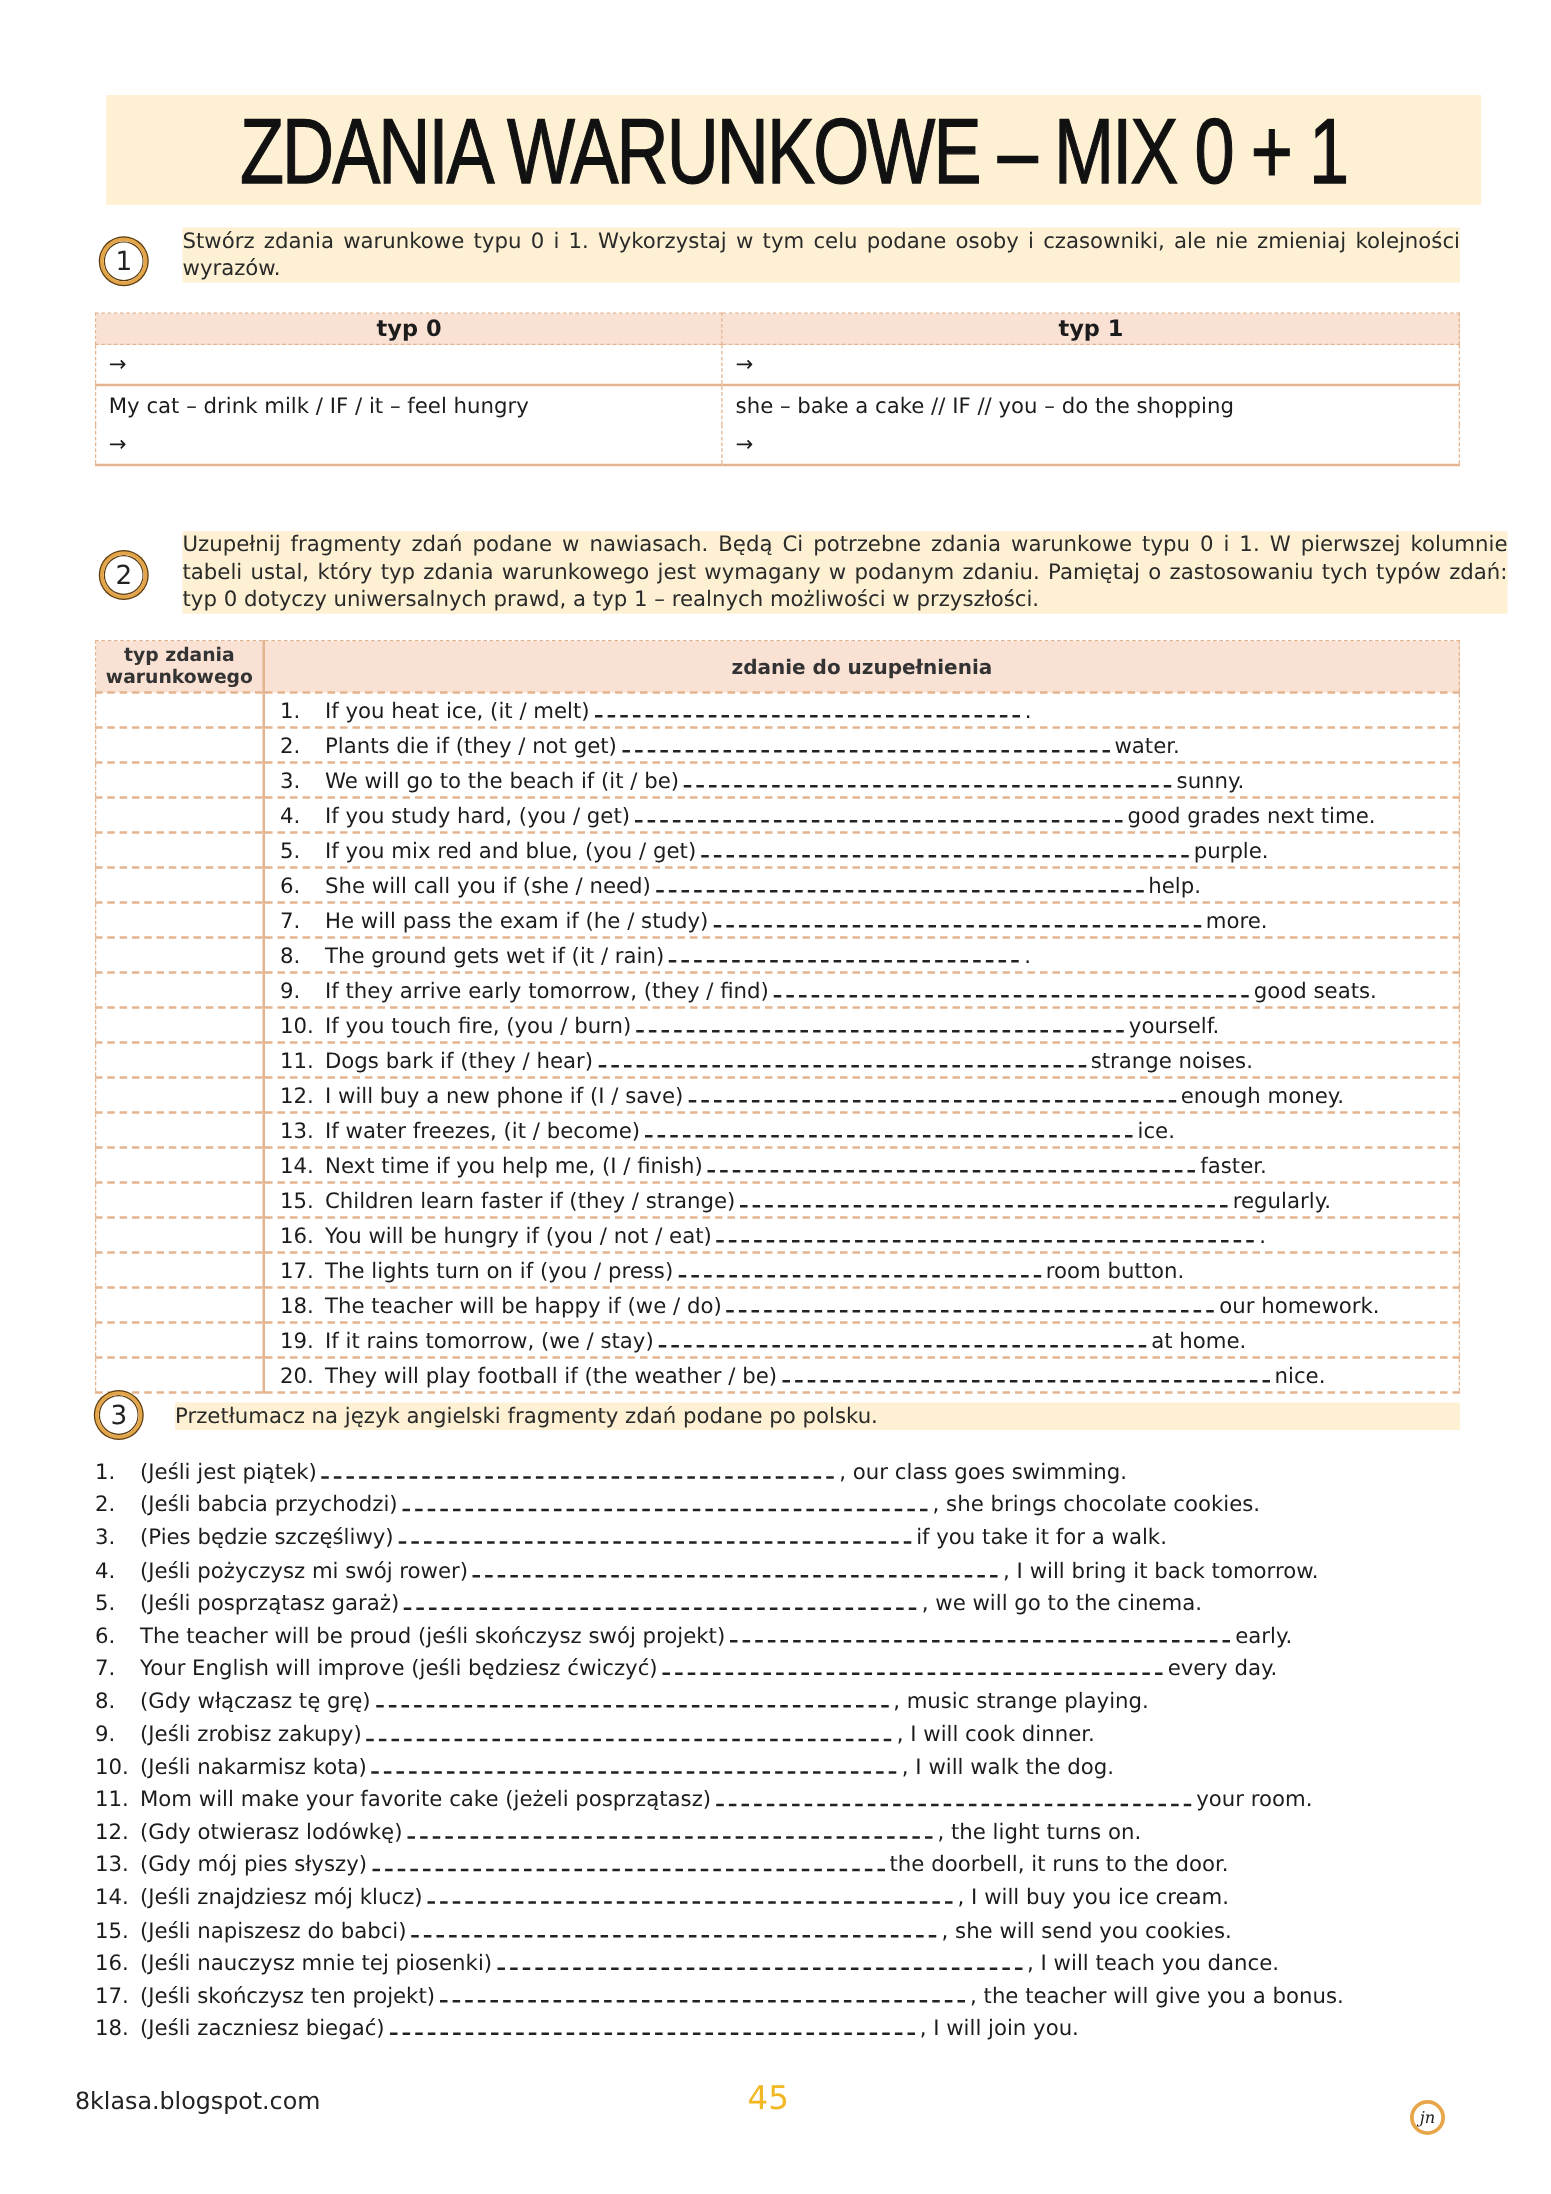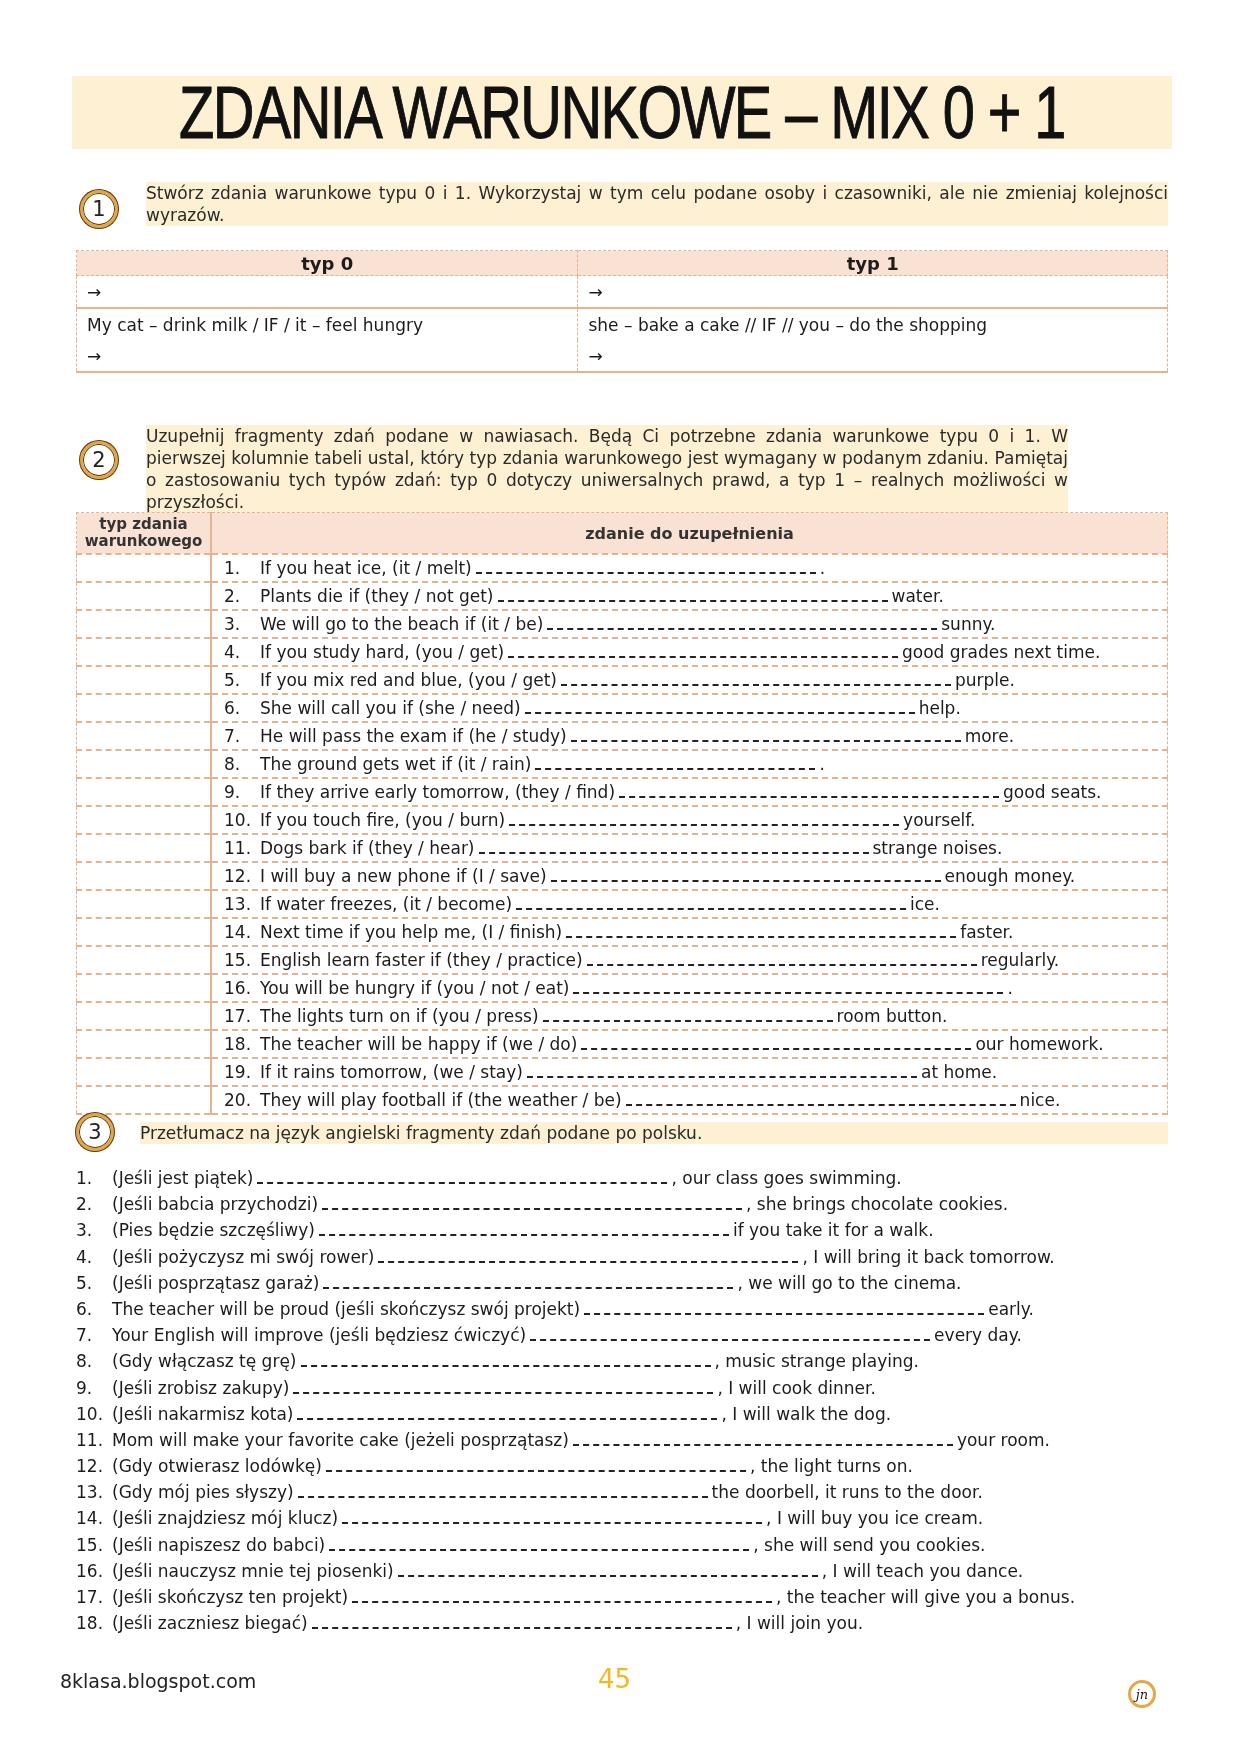--- a/index.html
+++ b/index.html
@@ -1,21 +1,21 @@
 <!DOCTYPE html>
 <html><head>
   <meta charset="utf-8">
   <style>
     html, body { margin: 0; padding: 0; background: #ffffff; }
     body {
       width: 1241px; height: 1755px; position: relative; overflow: hidden;
       font-family: "DejaVu Sans", sans-serif; color: #1c1c1c;
     }
     .title-bar {
-      position: absolute; left: 72px; top: 76px; width: 1100px; height: 73px;
+      position: absolute; left: 85px; top: 76px; width: 1100px; height: 88px;
       background: #fdf0d3; display: flex; align-items: center; justify-content: center;
     }
     .title {
       font-family: "Liberation Sans", sans-serif; font-size: 74px; font-weight: normal;
       letter-spacing: -2px; transform: scaleX(0.78); white-space: nowrap; color: #111;
       -webkit-text-stroke: 1px #111;
     }
     .num-circle {
       position: absolute; width: 38px; height: 38px; border-radius: 50%;
       border: 3px solid #e2a549; box-sizing: border-box;
@@ -95,21 +95,21 @@
       <td>she – bake a cake // IF // you – do the shopping</td>
     </tr>
     <tr class="arrow-row">
       <td><span>→</span></td>
       <td><span>→</span></td>
     </tr>
   </tbody>
 </table>
 
 <div class="num-circle" style="left:80px;top:441px;">2</div>
-<div class="instr" style="left:146px;top:425px;width:922px;">Uzupełnij fragmenty zdań podane w nawiasach. Będą Ci potrzebne zdania warunkowe typu 0 i 1. W pierwszej kolumnie tabeli ustal, który typ zdania warunkowego jest wymagany w podanym zdaniu. Pamiętaj o zastosowaniu tych typów zdań: typ 0 dotyczy uniwersalnych prawd, a typ 1 – realnych możliwości w przyszłości.</div>
+<div class="instr" style="left:146px;top:425px;width:1060px;">Uzupełnij fragmenty zdań podane w nawiasach. Będą Ci potrzebne zdania warunkowe typu 0 i 1. W pierwszej kolumnie tabeli ustal, który typ zdania warunkowego jest wymagany w podanym zdaniu. Pamiętaj o zastosowaniu tych typów zdań: typ 0 dotyczy uniwersalnych prawd, a typ 1 – realnych możliwości w przyszłości.</div>
 
 <table class="t2">
   <thead>
     <tr>
       <th class="typ">typ zdania warunkowego</th>
       <th>zdanie do uzupełnienia</th>
     </tr>
   </thead>
   <tbody id="t2-body">
       <tr>
@@ -264,21 +264,21 @@
             <span class="blank" style="width:390px"></span>
             <span>faster.</span>
           </div>
         </td>
       </tr>
       <tr>
         <td class="typcell"></td>
         <td>
           <div class="sent">
             <span class="n">15.</span>
-            <span>English learn faster if (they / practice)</span>
+            <span>Children learn faster if (they / strange)</span>
             <span class="blank" style="width:390px"></span>
             <span>regularly.</span>
           </div>
         </td>
       </tr>
       <tr>
         <td class="typcell"></td>
         <td>
           <div class="sent">
             <span class="n">16.</span>

